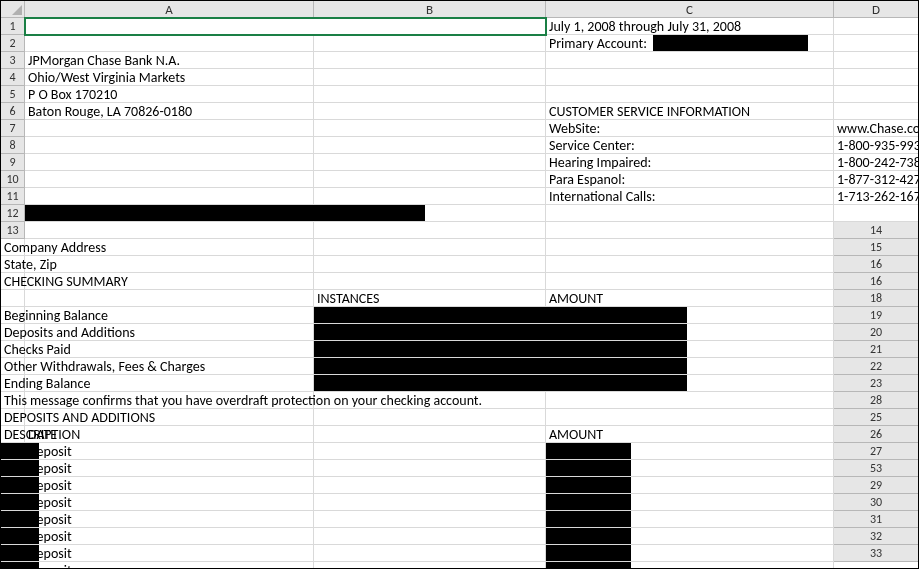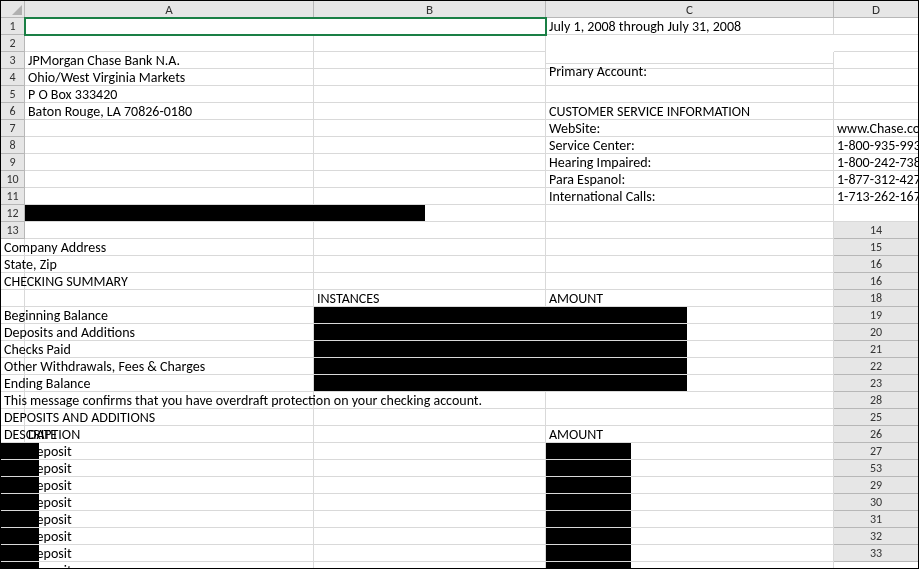--- a/index.html
+++ b/index.html
@@ -96,42 +96,42 @@
     <div class="hdr">D</div>
     <div class="rowhdr">1</div>
     <div class="cell selected" id="cell-A1" style="grid-column: 2 / span 2;"></div>
     <div class="cell" id="cell-C1">
       <span class="overflow-text">July 1, 2008 through July 31, 2008</span>
     </div>
     <div class="cell" id="cell-D1"></div>
     <div class="rowhdr">2</div>
     <div class="cell" id="cell-A2"></div>
     <div class="cell" id="cell-B2"></div>
-    <div class="cell" id="cell-C2" style="overflow: visible; margin-top: 28px;">
+    <div class="cell" id="cell-C2" style="overflow: visible;">
       <span class="overflow-text">Primary Account:</span>
       <div class="red-block" style="left: 107px; width: 155px; top: 0px; bottom: 0px;"></div>
     </div>
     <div class="cell" id="cell-D2"></div>
     <div class="rowhdr">3</div>
     <div class="cell" id="cell-A3">
       <span class="overflow-text">JPMorgan Chase Bank N.A.</span>
     </div>
     <div class="cell" id="cell-B3"></div>
     <div class="cell" id="cell-C3"></div>
     <div class="cell" id="cell-D3"></div>
     <div class="rowhdr">4</div>
     <div class="cell" id="cell-A4">
       <span class="overflow-text">Ohio/West Virginia Markets</span>
     </div>
     <div class="cell" id="cell-B4"></div>
     <div class="cell" id="cell-C4"></div>
     <div class="cell" id="cell-D4"></div>
     <div class="rowhdr">5</div>
     <div class="cell" id="cell-A5">
-      <span class="overflow-text">P O Box 333420</span>
+      <span class="overflow-text">P O Box 170210</span>
     </div>
     <div class="cell" id="cell-B5"></div>
     <div class="cell" id="cell-C5"></div>
     <div class="cell" id="cell-D5"></div>
     <div class="rowhdr">6</div>
     <div class="cell" id="cell-A6">
       <span class="overflow-text">Baton Rouge, LA 70826-0180</span>
     </div>
     <div class="cell" id="cell-B6"></div>
     <div class="cell" id="cell-C6">

